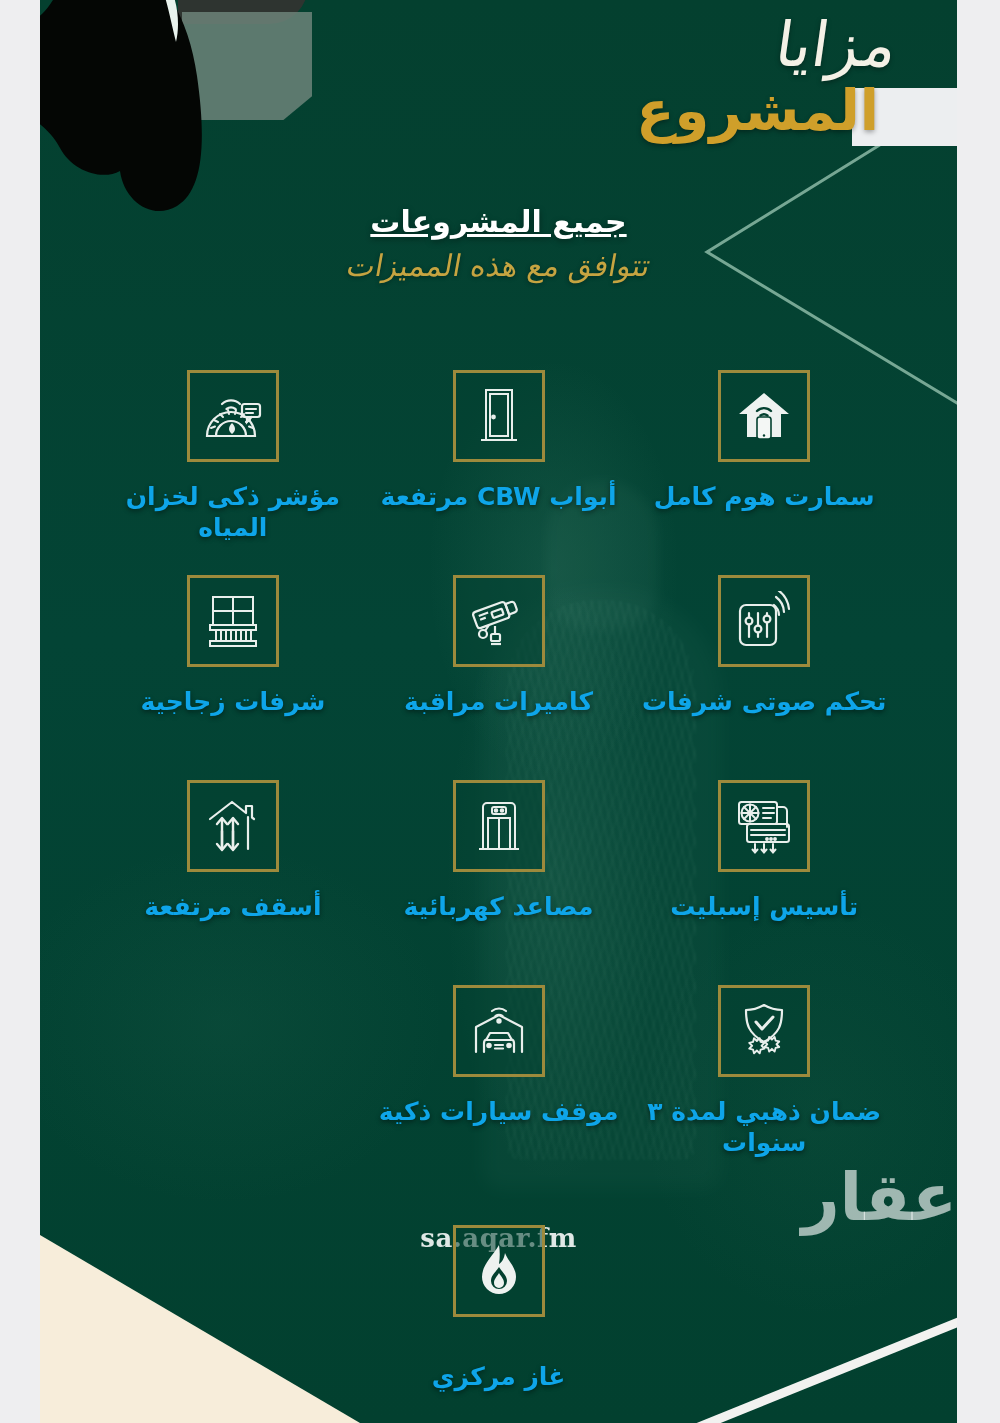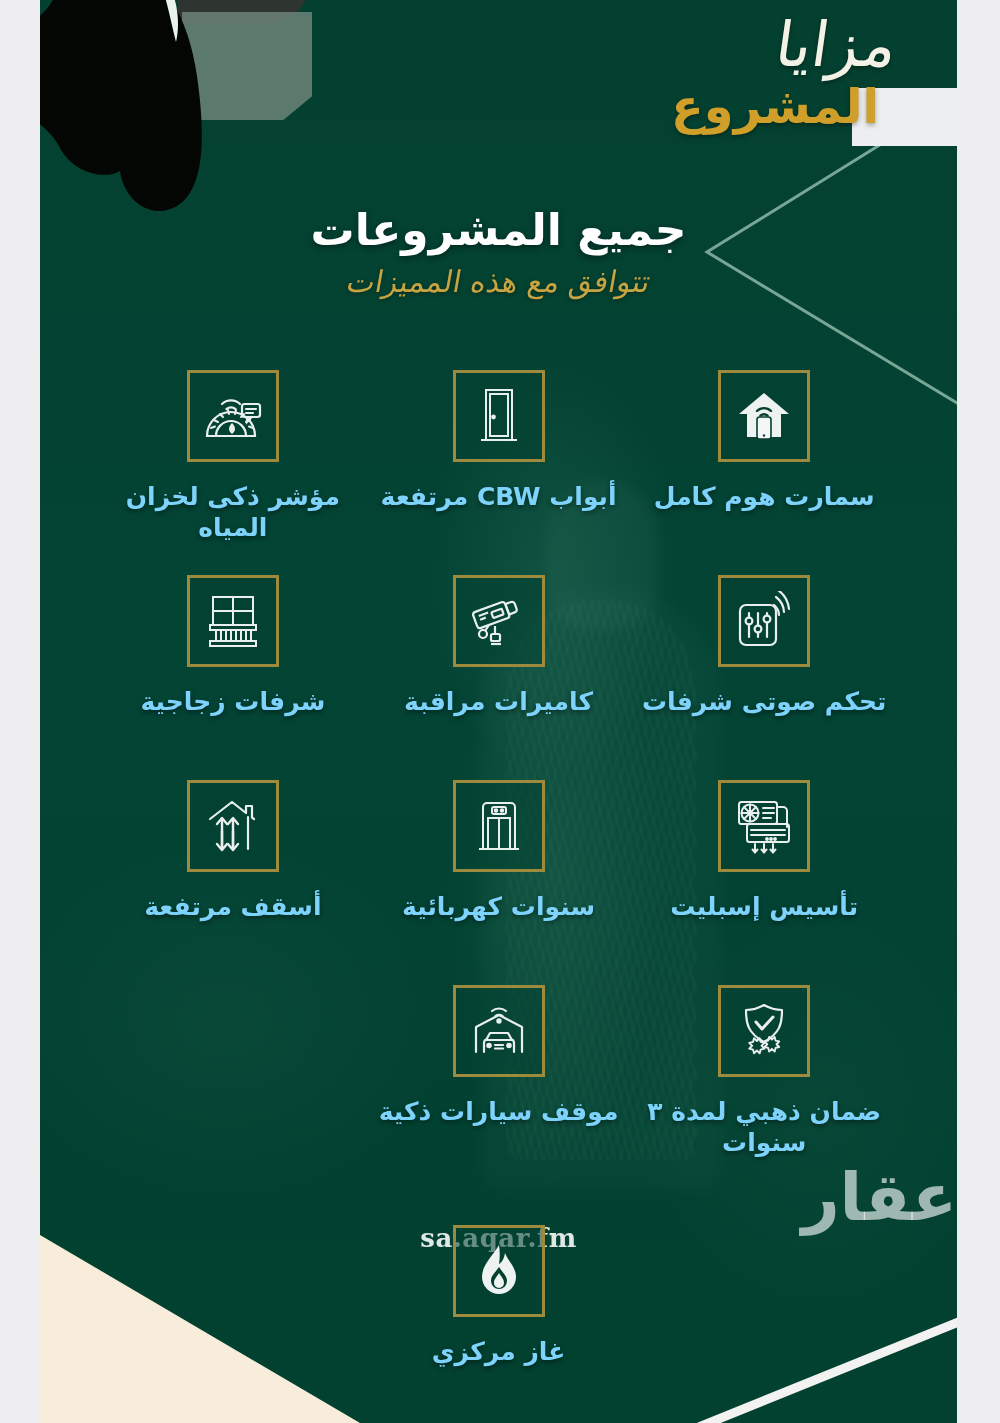--- a/index.html
+++ b/index.html
@@ -99,29 +99,30 @@
     color:#f4f1e6;
     font-size:62px; font-weight:400;
     font-family:"DejaVu Sans","Liberation Sans",sans-serif;
     letter-spacing:1px;
     transform:skewX(-8deg);
     text-shadow:0 2px 5px rgba(0,0,0,.35);
   }
   .hdr-bottom{
     position:absolute; right:78px; top:78px;
     color:#cf9f2a;
-    font-size:48px; font-weight:bold;
+    font-size:56px; font-weight:bold;
     text-shadow:0 2px 5px rgba(0,0,0,.35);
   }
   
   .sec{position:absolute; left:0; right:0; top:205px; text-align:center;}
   .sec-title{
-    color:#ffffff; font-size:44px; font-weight:bold;
+    color:#ffffff; font-size:30px; font-weight:bold;
     text-shadow:0 2px 6px rgba(0,0,0,.4);
     line-height:1.15;
+    text-decoration:underline;
   }
   .sec-sub{
     margin-top:8px;
     color:#c6a441; font-size:30px; font-weight:400;
     transform:skewX(-10deg);
     font-family:"DejaVu Serif","Liberation Serif",serif;
     text-shadow:0 1px 4px rgba(0,0,0,.35);
   }
   
   .grid{
@@ -138,30 +139,30 @@
   .icon-box{
     width:92px;height:92px;
     border:3px solid #9d8a3c;
     display:flex;align-items:center;justify-content:center;
     background:rgba(3,66,49,.55);
     box-sizing:border-box;
   }
   .icon-box svg{display:block;}
   .cell-label{
     margin-top:20px;
-    color:#7dd3fc;
+    color:#0ea5e9;
     font-size:25px; font-weight:bold;
     text-align:center; line-height:1.22;
     max-width:275px;
     text-shadow:0 2px 5px rgba(0,0,0,.45);
   }
   
   .last-row{
     position:absolute; left:0; right:0; top:1225px;
-    display:flex; flex-direction:column; align-items:center;
+    display:flex; flex-direction:column; align-items:center;gap:25px;
   }
   
   .watermark{
     position:absolute; left:0; right:0; top:1168px;
     text-align:center; pointer-events:none;
   }
   .wm-ar{
     color:rgba(255,255,255,.62);
     font-size:66px; font-weight:bold; line-height:.92;
     letter-spacing:2px;
@@ -374,21 +375,21 @@
         <svg width="54" height="58" viewBox="0 0 54 58" fill="none" stroke="#e9efec" stroke-width="2">
           <path d="M11 52 V10 a4 4 0 0 1 4 -4 h24 a4 4 0 0 1 4 4 V52"></path>
           <rect x="20" y="10" width="14" height="7" rx="2"></rect>
           <circle cx="24" cy="13.5" r="1.3" fill="#e9efec"></circle>
           <circle cx="30" cy="13.5" r="1.3" fill="#e9efec"></circle>
           <rect x="16" y="21" width="22" height="31"></rect>
           <line x1="27" y1="21" x2="27" y2="52"></line>
           <line x1="7" y1="52" x2="47" y2="52"></line>
         </svg>
       </div>
-      <div class="cell-label">سنوات كهربائية</div>
+      <div class="cell-label">مصاعد كهربائية</div>
     </div>
 
     <div class="cell">
       <div class="icon-box">
         <svg width="58" height="58" viewBox="0 0 58 58" fill="none" stroke="#e9efec" stroke-width="2.2" stroke-linecap="round" stroke-linejoin="round">
           <path d="M6 22 L28 5 L42 16 V9 h6 v11.5 L50 22"></path>
           <line x1="44" y1="20" x2="44" y2="52"></line>
           <g stroke-width="2.4">
             <line x1="18" y1="52" x2="18" y2="22"></line>
             <path d="M13 27 L18 21 L23 27"></path>

